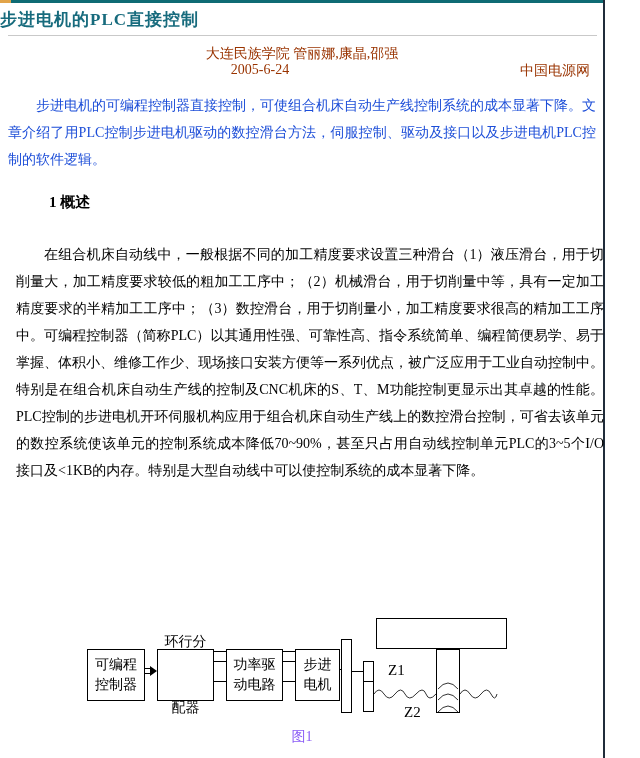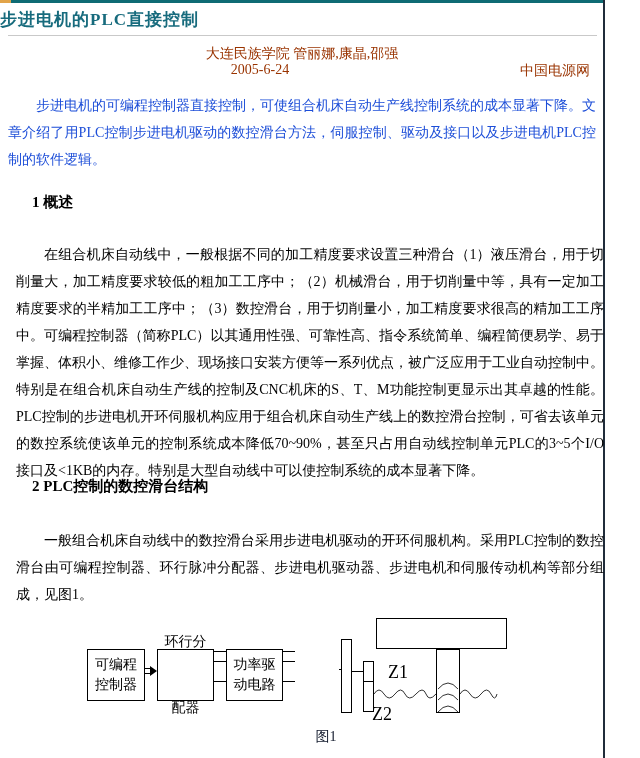--- a/index.html
+++ b/index.html
@@ -17,41 +17,41 @@
   }
   .divider { position:absolute; left:8px; top:35px; width:589px; height:1px; background:#c9c9c9; }
   .authors { position:absolute; left:0; top:45px; width:604px; text-align:center; font-size:14px; color:#993300; }
   .date    { position:absolute; left:0; top:62px; width:520px; text-align:center; font-size:14px; color:#993300; }
   .source  { position:absolute; right:50px; top:62px; font-size:14px; color:#993300; }
 
   .abstract {
     position:absolute; left:8px; top:92px; width:588px; margin:0;
     font-size:14px; line-height:27px; color:#1d4ed8; text-indent:2em; text-align:justify;
   }
-  .sec-heading { position:absolute; left:32px; margin:0; font-size:15px; font-weight:bold; color:#000000; }
+  .sec-heading { position:absolute; left:49px; margin:0; font-size:15px; font-weight:bold; color:#000000; }
   .body-para {
     position:absolute; left:8px; width:588px; margin:8px;
     font-size:14px; line-height:27px; color:#000000; text-indent:2em; text-align:justify;
   }
 
   .figure { position:absolute; left:0; top:612px; width:604px; height:146px; }
   .fbox {
     position:absolute; border:1px solid #000; box-sizing:border-box; background:#fff;
     display:flex; flex-direction:column; align-items:center; justify-content:center;
     font-size:14px; line-height:20px; text-align:center; color:#000;
   }
   .vrect { position:absolute; border:1px solid #000; box-sizing:border-box; background:#fff; }
   .cline { position:absolute; height:0; border-top:1px solid #000; }
   .arrowhead {
     position:absolute; width:0; height:0;
     border-top:5px solid transparent; border-bottom:5px solid transparent; border-left:7px solid #000;
   }
-  .zlabel { position:absolute; font-size:18px; color:#000; }
+  .zlabel { position:absolute; font-size:15px; color:#000; }
   .wave-svg, .nut-svg { position:absolute; }
-  .caption { position:absolute; left:0; top:116px; width:604px; text-align:center; font-size:14px; color:#0f172a;margin-left:24px; }
+  .caption { position:absolute; left:0; top:116px; width:604px; text-align:center; font-size:14px; color:#8b5cf6; }
 </style>
 </head>
 <body>
 
 <div class="page">
 
   <div class="top-orange"></div>
   <div class="top-teal"></div>
   <div class="right-border"></div>
 
@@ -59,36 +59,38 @@
   <div class="divider"></div>
   <div class="authors">大连民族学院 管丽娜,康晶,邵强</div>
   <div class="date">2005-6-24</div>
   <div class="source">中国电源网</div>
 
   <p class="abstract">步进电机的可编程控制器直接控制，可使组合机床自动生产线控制系统的成本显著下降。文章介绍了用PLC控制步进电机驱动的数控滑台方法，伺服控制、驱动及接口以及步进电机PLC控制的软件逻辑。</p>
 
   <h2 class="sec-heading" style="top:193px;">1 概述</h2>
   <p class="body-para" style="top:233px;">在组合机床自动线中，一般根据不同的加工精度要求设置三种滑台（1）液压滑台，用于切削量大，加工精度要求较低的粗加工工序中；（2）机械滑台，用于切削量中等，具有一定加工精度要求的半精加工工序中；（3）数控滑台，用于切削量小，加工精度要求很高的精加工工序中。可编程控制器（简称PLC）以其通用性强、可靠性高、指令系统简单、编程简便易学、易于掌握、体积小、维修工作少、现场接口安装方便等一系列优点，被广泛应用于工业自动控制中。特别是在组合机床自动生产线的控制及CNC机床的S、T、M功能控制更显示出其卓越的性能。PLC控制的步进电机开环伺服机构应用于组合机床自动生产线上的数控滑台控制，可省去该单元的数控系统使该单元的控制系统成本降低70~90%，甚至只占用自动线控制单元PLC的3~5个I/O接口及&lt;1KB的内存。特别是大型自动线中可以使控制系统的成本显著下降。</p>
 
-  <h2 class="sec-heading" style="top:477px;">2 PLC控制的数控滑台结构</h2>
-  <p class="body-para" style="top:519px;">一般组合机床自动线中的数控滑台采用步进电机驱动的开环伺服机构。采用PLC控制的数控滑台由可编程控制器、环行脉冲分配器、步进电机驱动器、步进电机和伺服传动机构等部分组成，见图1。</p>
 
   <div class="figure">
 
     <div class="fbox" style="left:87px;top:37px;width:58px;height:52px;">
       <span>可编程</span>
       <span>控制器</span>
     </div>
     <div class="fbox" style="left:157px;top:37px;width:57px;height:52px;gap:46px;">
       <span>环行分</span>
       <span>配器</span>
     </div>
     <div class="fbox" style="left:226px;top:37px;width:57px;height:52px;text-align:right;">
       <span>功率驱</span>
       <span>动电路</span>
+    </div>
+    <div class="fbox" style="left:295px;top:37px;width:45px;height:52px;">
+      <span>步进</span>
+      <span>电机</span>
     </div>
 
     <div class="cline" style="left:145px;top:56px;width:8px;"></div>
     <div class="cline" style="left:145px;top:61px;width:8px;"></div>
     <div class="arrowhead" style="left:150px;top:54px;"></div>
 
     <div class="cline" style="left:214px;top:39px;width:12px;"></div>
     <div class="cline" style="left:214px;top:49px;width:12px;"></div>
     <div class="cline" style="left:214px;top:69px;width:12px;"></div>
 
@@ -99,21 +101,21 @@
     <div class="cline" style="left:339px;top:57px;width:3px;"></div>
 
     <div class="vrect" style="left:341px;top:27px;width:11px;height:74px;"></div>
 
     <div class="cline" style="left:352px;top:59px;width:11px;"></div>
 
     <div class="vrect" style="left:363px;top:49px;width:11px;height:51px;"></div>
     <div class="cline" style="left:363px;top:69px;width:11px;"></div>
 
     <div class="zlabel" style="left:388px;top:50px;">Z1</div>
-    <div class="zlabel" style="left:372px;top:92px;">Z2</div>
+    <div class="zlabel" style="left:404px;top:92px;">Z2</div>
 
     <div class="vrect" style="left:376px;top:6px;width:131px;height:31px;"></div>
 
     <div class="vrect" style="left:436px;top:37px;width:24px;height:64px;"></div>
 
     <svg class="wave-svg" style="left:374px;top:72px;" width="124" height="18" viewBox="0 0 124 18">
       <path d="M0,10 Q5,2 10,10 T21,10 T31,10 T42,10 T52,10 T62,10" fill="none" stroke="#333" stroke-width="1"></path>
       <path d="M86,10 Q91,2 96,10 T107,10 T117,10 T123,10" fill="none" stroke="#333" stroke-width="1"></path>
     </svg>
 

